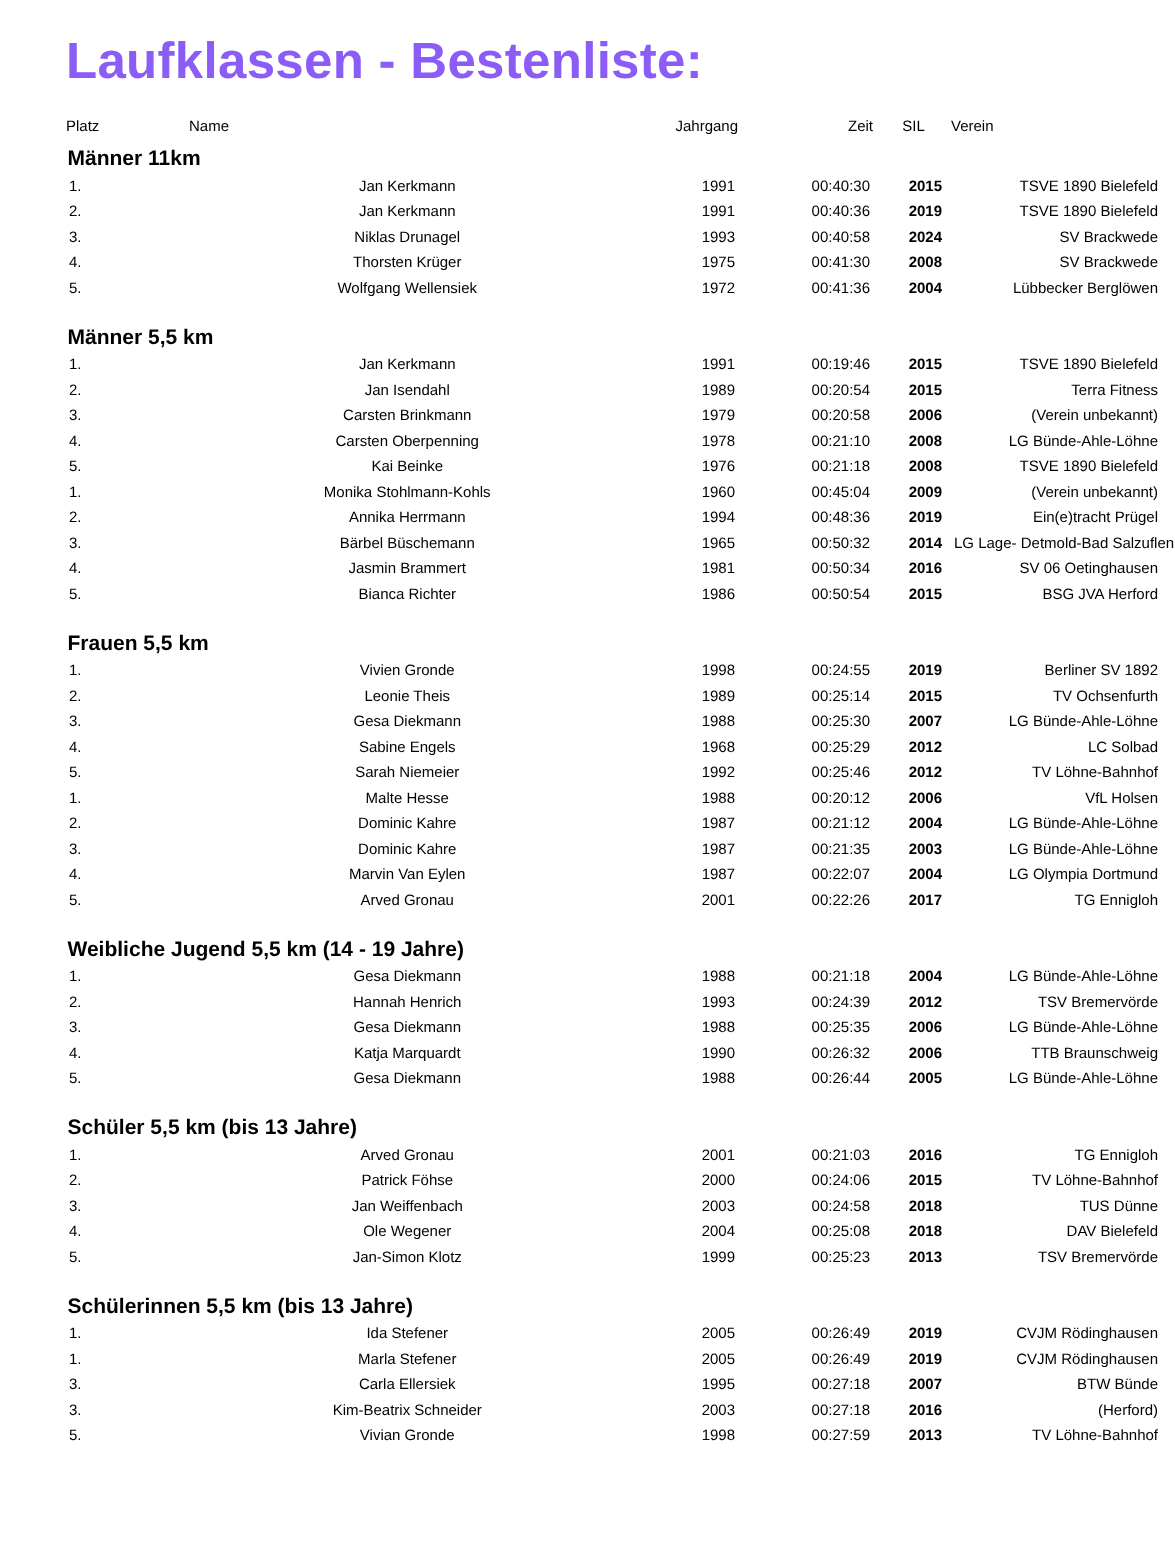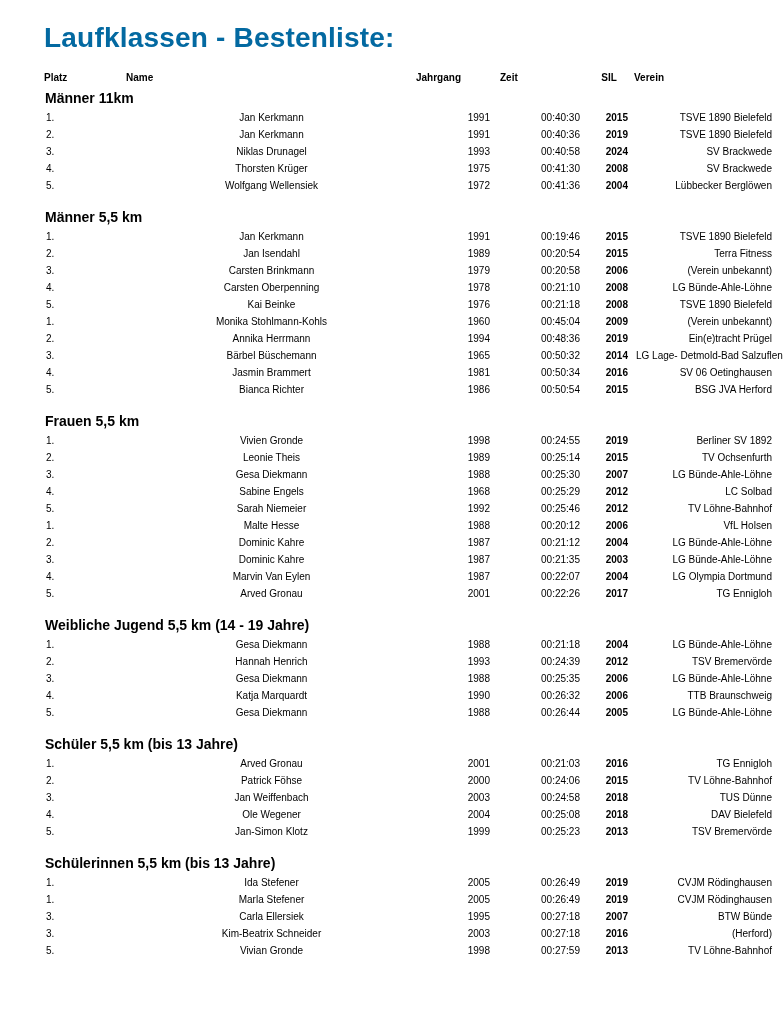--- a/index.html
+++ b/index.html
@@ -14,47 +14,47 @@
     color: #000000;
     position: relative;
     overflow: hidden;
   }
   .page {
     padding: 22px 10px 0 44px;
     box-sizing: border-box;
     width: 783px;
   }
   .doc-title {
-    color: #0369a1;
-    font-size: 28px;
+    color: #8b5cf6;
+    font-size: 34px;
     font-weight: bold;
     margin: 0 0 18px 0;
     letter-spacing: 0.2px;
   }
   table.results {
     border-collapse: collapse;
     width: 729px;
     table-layout: fixed;
     font-size: 10px;
   }
   table.results col.c-platz   { width: 82px; }
   table.results col.c-name    { width: 290px; }
   table.results col.c-jahr    { width: 84px; }
   table.results col.c-zeit    { width: 90px; }
   table.results col.c-sil     { width: 44px; }
   table.results col.c-verein  { width: 139px; }
 
   thead th {
     font-size: 10px;
-    font-weight: bold;
+    font-weight: normal;
     text-align: left;
     padding: 0 0 5px 0;
     vertical-align: bottom;
   }
-  th.right { padding-right: 8px; }
+  th.right { text-align: right; padding-right: 8px; }
   th.sil { text-align: center; padding-right: 6px; }
 
   tr.group-row td {
     font-weight: bold;
     font-size: 14px;
     padding-top: 2px;
     padding-bottom: 3px;
   }
   tr.group-row.spaced td {
     padding-top: 15px;

